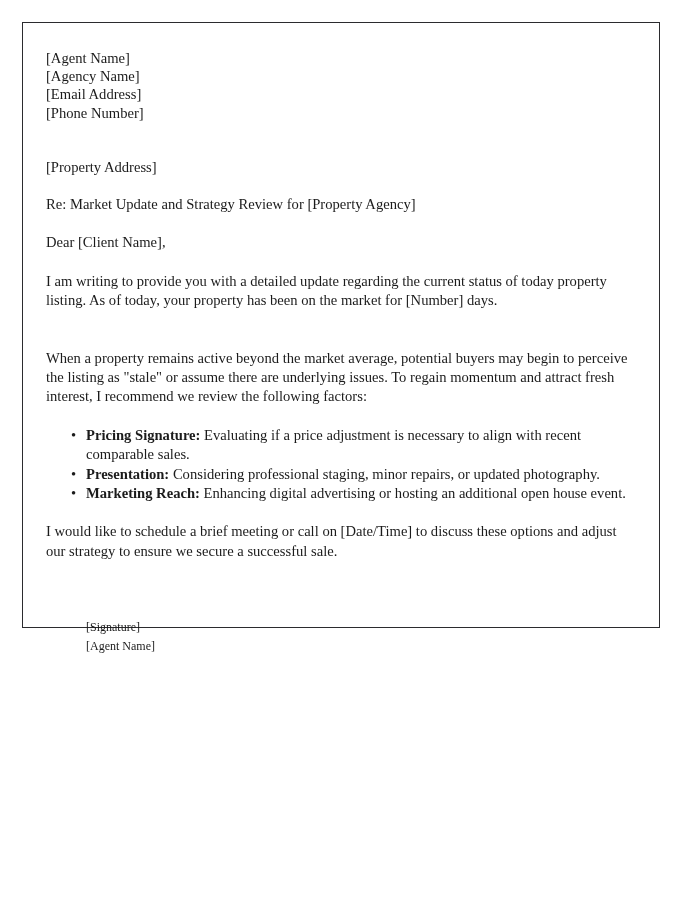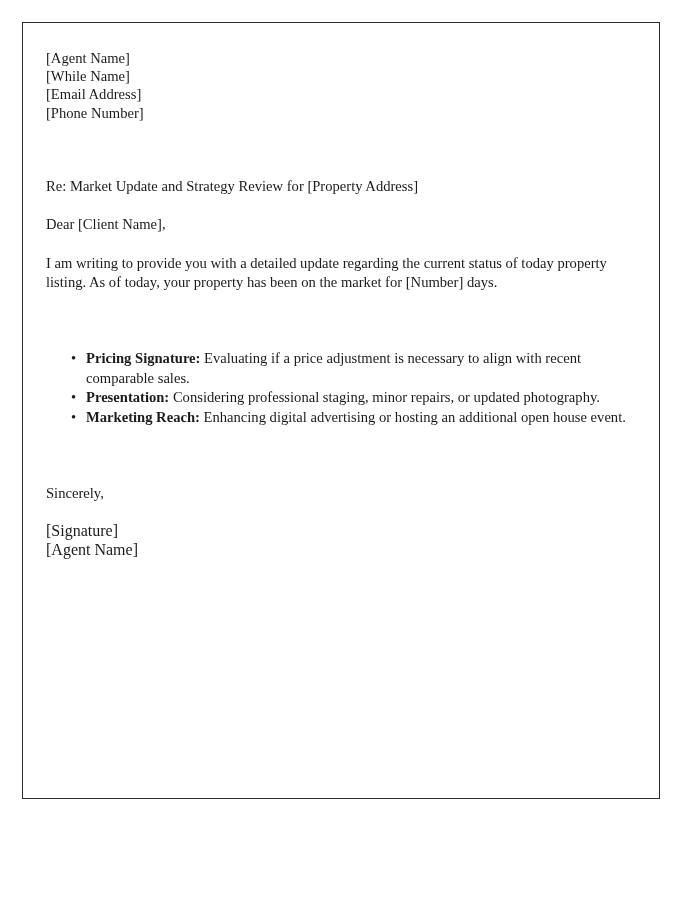--- a/index.html
+++ b/index.html
@@ -14,21 +14,21 @@
     position: relative;
     font-family: "Liberation Serif", "DejaVu Serif", serif;
     color: #1b1b1b;
     -webkit-font-smoothing: antialiased;
   }
   .page-sheet {
     position: absolute;
     left: 22px;
     top: 22px;
     width: 638px;
-    height: 777px;
+    height: 606px;
     box-sizing: border-box;
     border: 1.4px solid #2b2b2e;
     background: #ffffff;
   }
   .letter-body {
     position: absolute;
     left: 23px;
     top: 26px;
     width: 592px;
   }
@@ -67,89 +67,92 @@
     top: 0;
     font-size: 14.6px;
     line-height: 19.4px;
   }
   .lead-in {
     font-weight: bold;
   }
   .sig-line {
     display: block;
     white-space: nowrap;
-    font-size: 16px;
+    font-size: 12px;
     line-height: 18.2px;
+    margin-left: 40px;
   }
 </style>
 </head>
 <body>
 
 <div class="page-sheet">
   <div class="letter-body">
 
     <div class="block">
       <span class="addr-line">[Agent Name]</span>
-      <span class="addr-line">[While Name]</span>
+      <span class="addr-line">[Agency Name]</span>
       <span class="addr-line">[Email Address]</span>
       <span class="addr-line">[Phone Number]</span>
     </div>
 
     <div class="gap-sm"></div>
 
 
     <div class="gap-sm"></div>
 
     <div class="block">
+      <span class="addr-line">[Property Address]</span>
     </div>
 
     <div class="gap-md"></div>
 
-    <p class="para">Re: Market Update and Strategy Review for [Property Address]</p>
+    <p class="para">Re: Market Update and Strategy Review for [Property Agency]</p>
 
     <div class="spacer-para"></div>
 
     <p class="para">Dear [Client Name],</p>
 
     <div class="spacer-para"></div>
 
     <p class="para">I am writing to provide you with a detailed update regarding the current status of today property listing. As of today, your property has been on the market for [Number] days.</p>
 
     <div class="spacer-para"></div>
 
 
     <div class="spacer-para"></div>
 
+    <p class="para">When a property remains active beyond the market average, potential buyers may begin to perceive the listing as "stale" or assume there are underlying issues. To regain momentum and attract fresh interest, I recommend we review the following factors:</p>
 
     <div class="spacer-para"></div>
 
     <ul class="factor-list">
       <li>
         <span class="bullet-mark">•</span>
         <span class="lead-in">Pricing Signature:</span><span> Evaluating if a price adjustment is necessary to align with recent comparable sales.</span>
       </li>
       <li>
         <span class="bullet-mark">•</span>
         <span class="lead-in">Presentation:</span><span> Considering professional staging, minor repairs, or updated photography.</span>
       </li>
       <li>
         <span class="bullet-mark">•</span>
         <span class="lead-in">Marketing Reach:</span><span> Enhancing digital advertising or hosting an additional open house event.</span>
       </li>
     </ul>
 
     <div class="spacer-para"></div>
 
+    <p class="para">I would like to schedule a brief meeting or call on [Date/Time] to discuss these options and adjust our strategy to ensure we secure a successful sale.</p>
 
     <div class="spacer-para"></div>
 
 
     <div class="spacer-para"></div>
 
-    <p class="para">Sincerely,</p>
 
     <div class="spacer-para"></div>
 
     <div class="block">
       <span class="sig-line">[Signature]</span>
       <span class="sig-line">[Agent Name]</span>
     </div>
 
   </div>
 </div>

